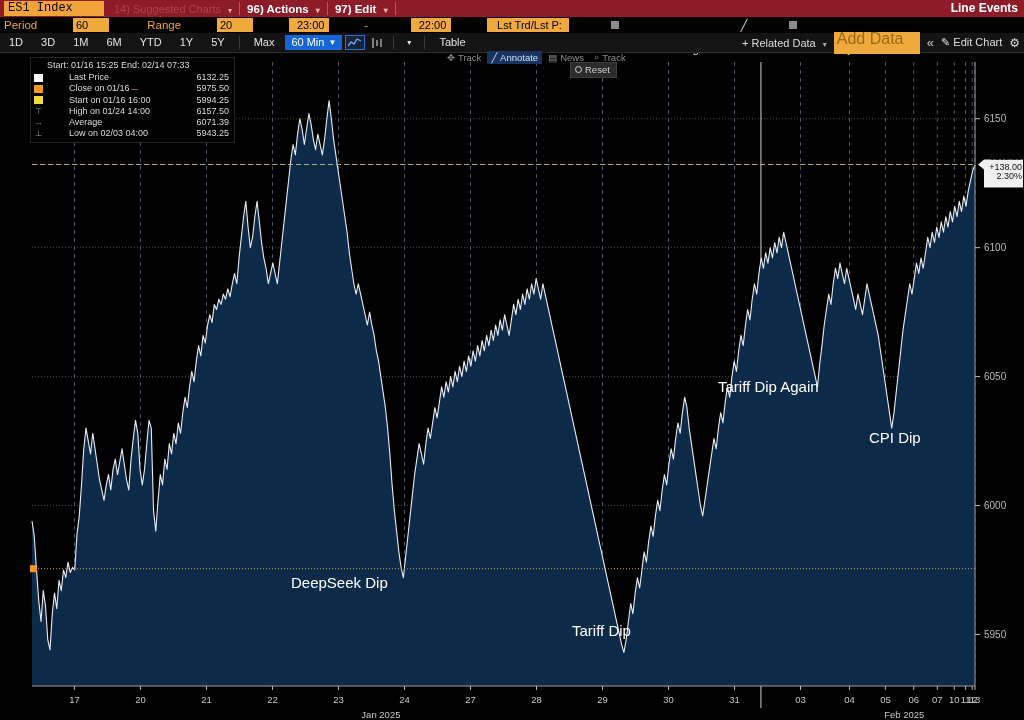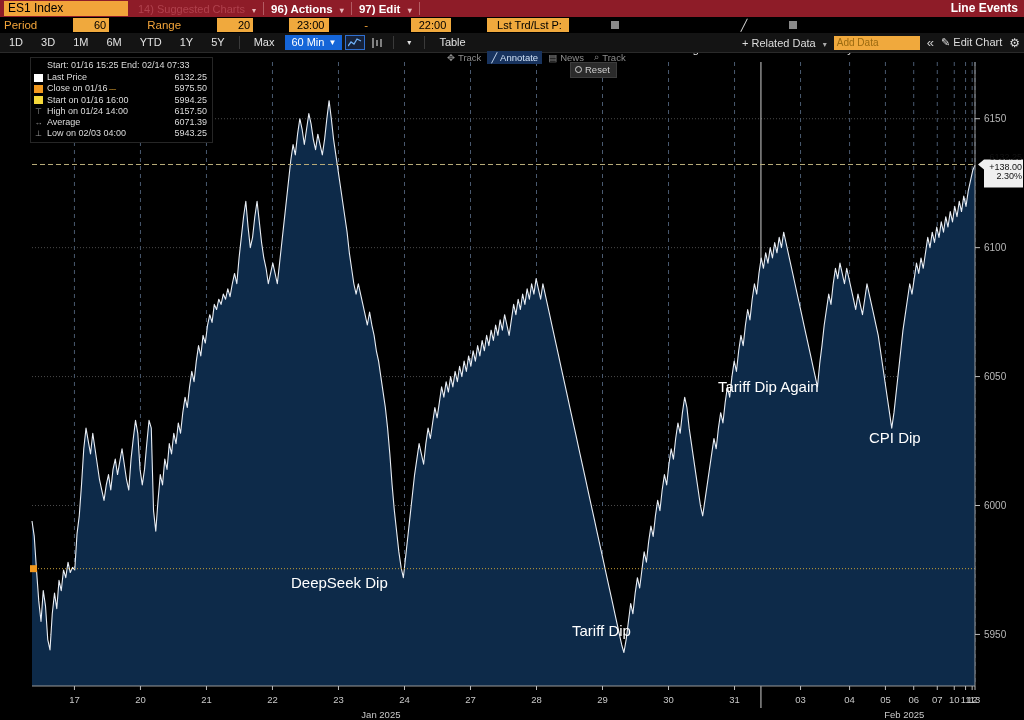--- a/index.html
+++ b/index.html
@@ -3,35 +3,35 @@
 <meta charset="utf-8">
 <style>
   html,body{margin:0;padding:0;background:#000;}
   body{width:1024px;height:720px;overflow:hidden;
        font-family:"Liberation Sans",sans-serif;color:#e8e8e8;-webkit-font-smoothing:antialiased;}
   #app{position:relative;width:1024px;height:720px;background:#000;}
 
   
   .titlebar{position:absolute;left:0;top:0;width:1024px;height:17px;
             background:#8e1c28;display:flex;align-items:center;}
-  .tickerbox{margin-left:4px;width:124px;height:15px;background:#f2a43a;color:#000;
+  .tickerbox{margin-left:4px;width:100px;height:15px;background:#f2a43a;color:#000;
              font-size:12px;line-height:15px;padding-left:4px;box-sizing:border-box;
-             overflow:hidden;white-space:nowrap;}
+             overflow:hidden;white-space:nowrap;font-family:Liberation Mono, monospace;}
   .suggested{color:#b0414d;font-size:11px;margin-left:10px;white-space:nowrap;}
   .vsep{width:1px;height:13px;background:#b35b63;margin:0 7px;}
   .redlink{font-size:11.5px;color:#fff;white-space:nowrap;font-weight:bold;}
   .caret{font-size:8px;color:#e9b9bd;margin-left:4px;}
   .charttype{position:absolute;right:6px;top:1px;font-size:12px;color:#fff;font-weight:bold;}
 
   
   .periodrow{position:absolute;left:0;top:17px;width:1024px;height:16px;
              background:#000;display:flex;align-items:center;font-size:11.5px;gap:32px;}
   .plabel{color:#f2a43a;margin-left:4px;}
   .pfield{background:#f0a93d;color:#000;height:14px;line-height:14px;
-          text-align:right;padding-right:3px;box-sizing:border-box;margin-left:4px;
+          text-align:right;padding-right:21px;box-sizing:border-box;margin-left:4px;
           font-size:11px;}
   .pfield.w36{width:36px;}
   .pfield.w40{width:40px;}
   .pfield.tl{text-align:center;padding-left:3px;padding-right:0;}
   .dash{color:#f2a43a;margin:0 3px;}
   .chk{display:inline-block;width:8px;height:8px;background:#8a8a8a;margin:0 4px 0 10px;}
   .cklabel{color:#dcdcdc;font-size:11.5px;margin-top:47px;}
   .penicon{color:#d8d8d8;margin-left:4px;font-size:11px;}
 
   
@@ -42,42 +42,42 @@
   .sel60{background:#1565d8;color:#fff;padding:0 6px;height:15px;line-height:15px;
          margin:0 2px;font-size:11px;display:flex;align-items:center;gap:4px;}
   .iconbtn{width:20px;height:15px;display:flex;align-items:center;justify-content:center;
            margin:0 1px;}
   .iconbtn.active{background:#16223a;border:1px solid #2f6fd0;box-sizing:border-box;}
   .sepv{width:1px;height:13px;background:#3a3a3a;margin:0 5px;}
 
   .rtools{position:absolute;right:4px;top:33px;height:19px;display:flex;align-items:center;
           font-size:11px;color:#ddd;}
   .rtools>*{margin-left:7px;}
-  .adddata{background:#f0a93d;color:#9a6a10;width:86px;height:14px;line-height:14px;
-           font-size:10px;padding-left:3px;box-sizing:border-box;}
+  .adddata{background:#f0a93d;color:#9a6a10;width:86px;height:22px;line-height:14px;
+           font-size:16px;padding-left:3px;box-sizing:border-box;}
 
   
   .annobar{position:absolute;left:443px;top:50px;display:flex;align-items:center;
            font-size:9.5px;color:#8d8d8d;gap:2px;z-index:6;}
   .annobar .it{padding:1px 4px;display:flex;align-items:center;gap:3px;}
   .annobar .it.on{background:#18335e;color:#cfe0f5;}
   .resetbtn{position:absolute;left:570px;top:62px;background:#2b2b2b;border:1px solid #3d3d3d;
             color:#cfcfcf;font-size:9.5px;padding:1px 6px 2px 4px;display:flex;
             align-items:center;gap:3px;z-index:6;}
   .dotico{width:7px;height:7px;border-radius:50%;border:1.5px solid #cfcfcf;box-sizing:border-box;}
 
   
   .legend{position:absolute;left:30px;top:57px;background:#000;border:1px solid #262626;
           padding:2px 5px 3px 3px;font-size:9px;line-height:11.2px;color:#dcdcdc;z-index:5;
           white-space:nowrap;}
   .legend .hd{padding-left:13px;margin-bottom:1px;}
   .lrow{display:flex;align-items:center;}
   .lsw{width:9px;height:8px;margin-right:4px;flex:none;}
   .lglyph{width:9px;margin-right:4px;flex:none;text-align:center;color:#9a9a9a;font-size:8px;}
-  .lname{width:116px;}
+  .lname{width:116px;margin-left:22px;}
   .lval{width:44px;text-align:right;}
   .lrow .dots{color:#c8922c;letter-spacing:-1px;font-size:8px;}
 
   
   #chart{position:absolute;left:0;top:52px;}
   .axlab{fill:#b9b9b9;font-size:10px;font-family:"Liberation Sans",sans-serif;}
   .mlab{fill:#c9c9c9;font-size:9.5px;font-family:"Liberation Sans",sans-serif;}
   .anno{fill:#ffffff;font-size:15px;font-family:"Liberation Sans",sans-serif;}
   .pricebox{fill:#f0f0f0;}
   .pricetxt{fill:#111;font-size:9px;font-family:"Liberation Sans",sans-serif;}

